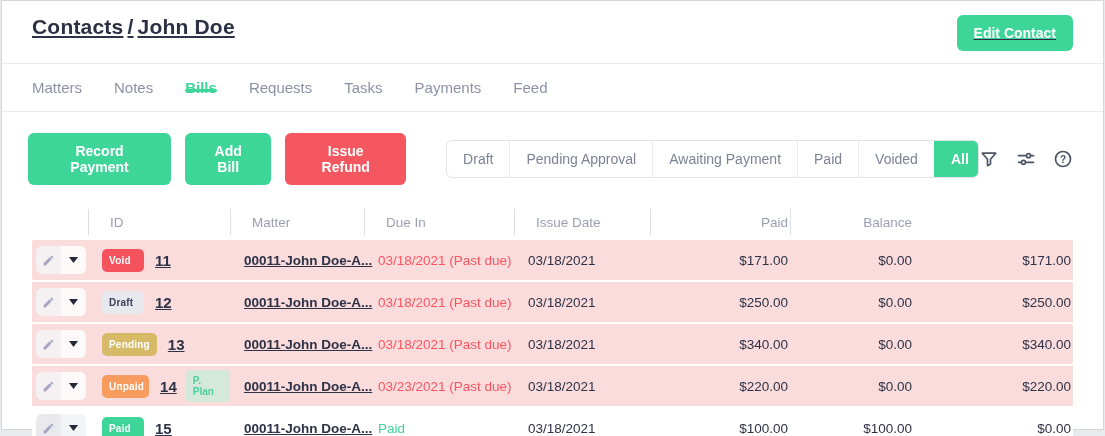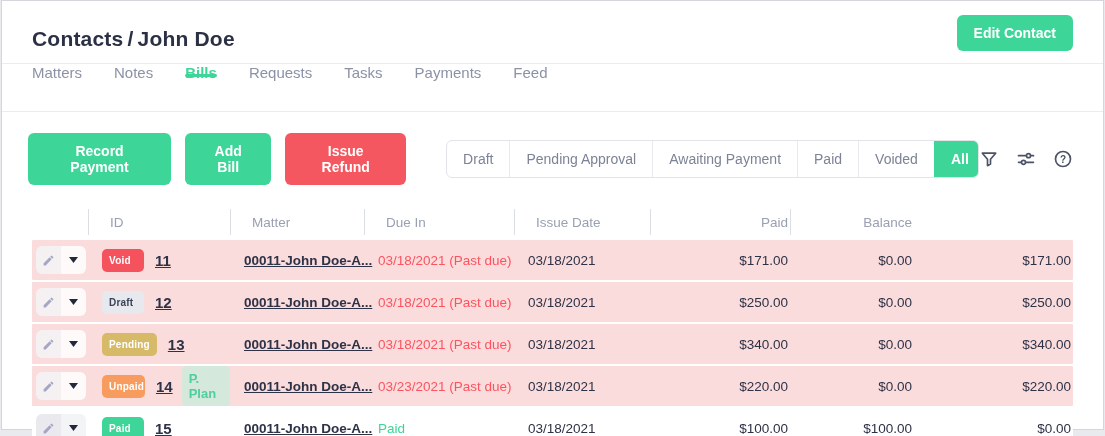--- a/index.html
+++ b/index.html
@@ -9,37 +9,38 @@
     font-family:"Liberation Sans","DejaVu Sans",sans-serif;
     color:#2d3247;
   }
   .card {
     width:1103px; height:430px; margin:0 1px;
     background:#ffffff; border:1px solid #d5d6db;
   }
 
   
   .hdr {
-    display:flex; align-items:flex-end; justify-content:space-between;
+    display:flex; align-items:flex-start; justify-content:space-between;
     padding:14px 30px 12px 30px;
+    text-decoration:underline;
   }
   .title { font-size:21px; font-weight:bold; letter-spacing:.2px; color:#2b3045; }
   .title .sep { margin:0 4px; }
   .btn {
     border:none; border-radius:6px; color:#fff; font-weight:bold;
     font-size:14px; padding:10px 17px; cursor:pointer;
     font-family:"Liberation Sans","DejaVu Sans",sans-serif;
   }
   .btn.green { background:#3ed598; }
   .btn.red   { background:#f4575f; }
 
   .divider { height:1px; background:#ebecf1; }
 
   
-  .tabs { display:flex; gap:32px; padding:0 30px; height:47px; align-items:flex-start; }
+  .tabs { display:flex; gap:32px; padding:0 30px; height:47px; align-items:center; }
   .tab {
     display:flex; align-items:center; font-size:15px; color:#8c92a6;
     cursor:pointer; position:relative;
   }
   .tab[data-active="true"] { color:#3ed598; font-weight:bold; }
   .tab[data-active="true"]::after {
     content:""; position:absolute; left:0; right:0; bottom:4px;
     height:3px; border-radius:2px; background:#3ed598;
   }
 
@@ -96,21 +97,21 @@
     margin-right:11px; letter-spacing:.2px;
   }
   .status-badge[data-k="void"]    { background:#f4535e; }
   .status-badge[data-k="draft"]   { background:#e7e9ee; color:#3c4257; }
   .status-badge[data-k="pending"] { background:#d6ba67; }
   .status-badge[data-k="unpaid"]  { background:#f89b5e; }
   .status-badge[data-k="paid"]    { background:#3ed598; }
 
   .id-link { color:#2d3247; font-weight:bold; text-decoration:underline; cursor:pointer; font-size:15px; }
   .plan-badge {
-    margin-left:9px; background:#d5e8dc; color:#4ecf9d; font-size:13px; font-weight:bold;
+    margin-left:9px; background:#d5e8dc; color:#4ecf9d; font-size:10px; font-weight:bold;
     padding:5px 7px; border-radius:4px;
   }
   .plan-badge:empty { display:none; }
 
   .matter-link {
     color:#2d3247; font-weight:bold; text-decoration:underline; cursor:pointer;
     white-space:nowrap;
   }
   .due[data-state="past"] { color:#fb5460; }
   .due[data-state="paid"] { color:#3ed598; }

